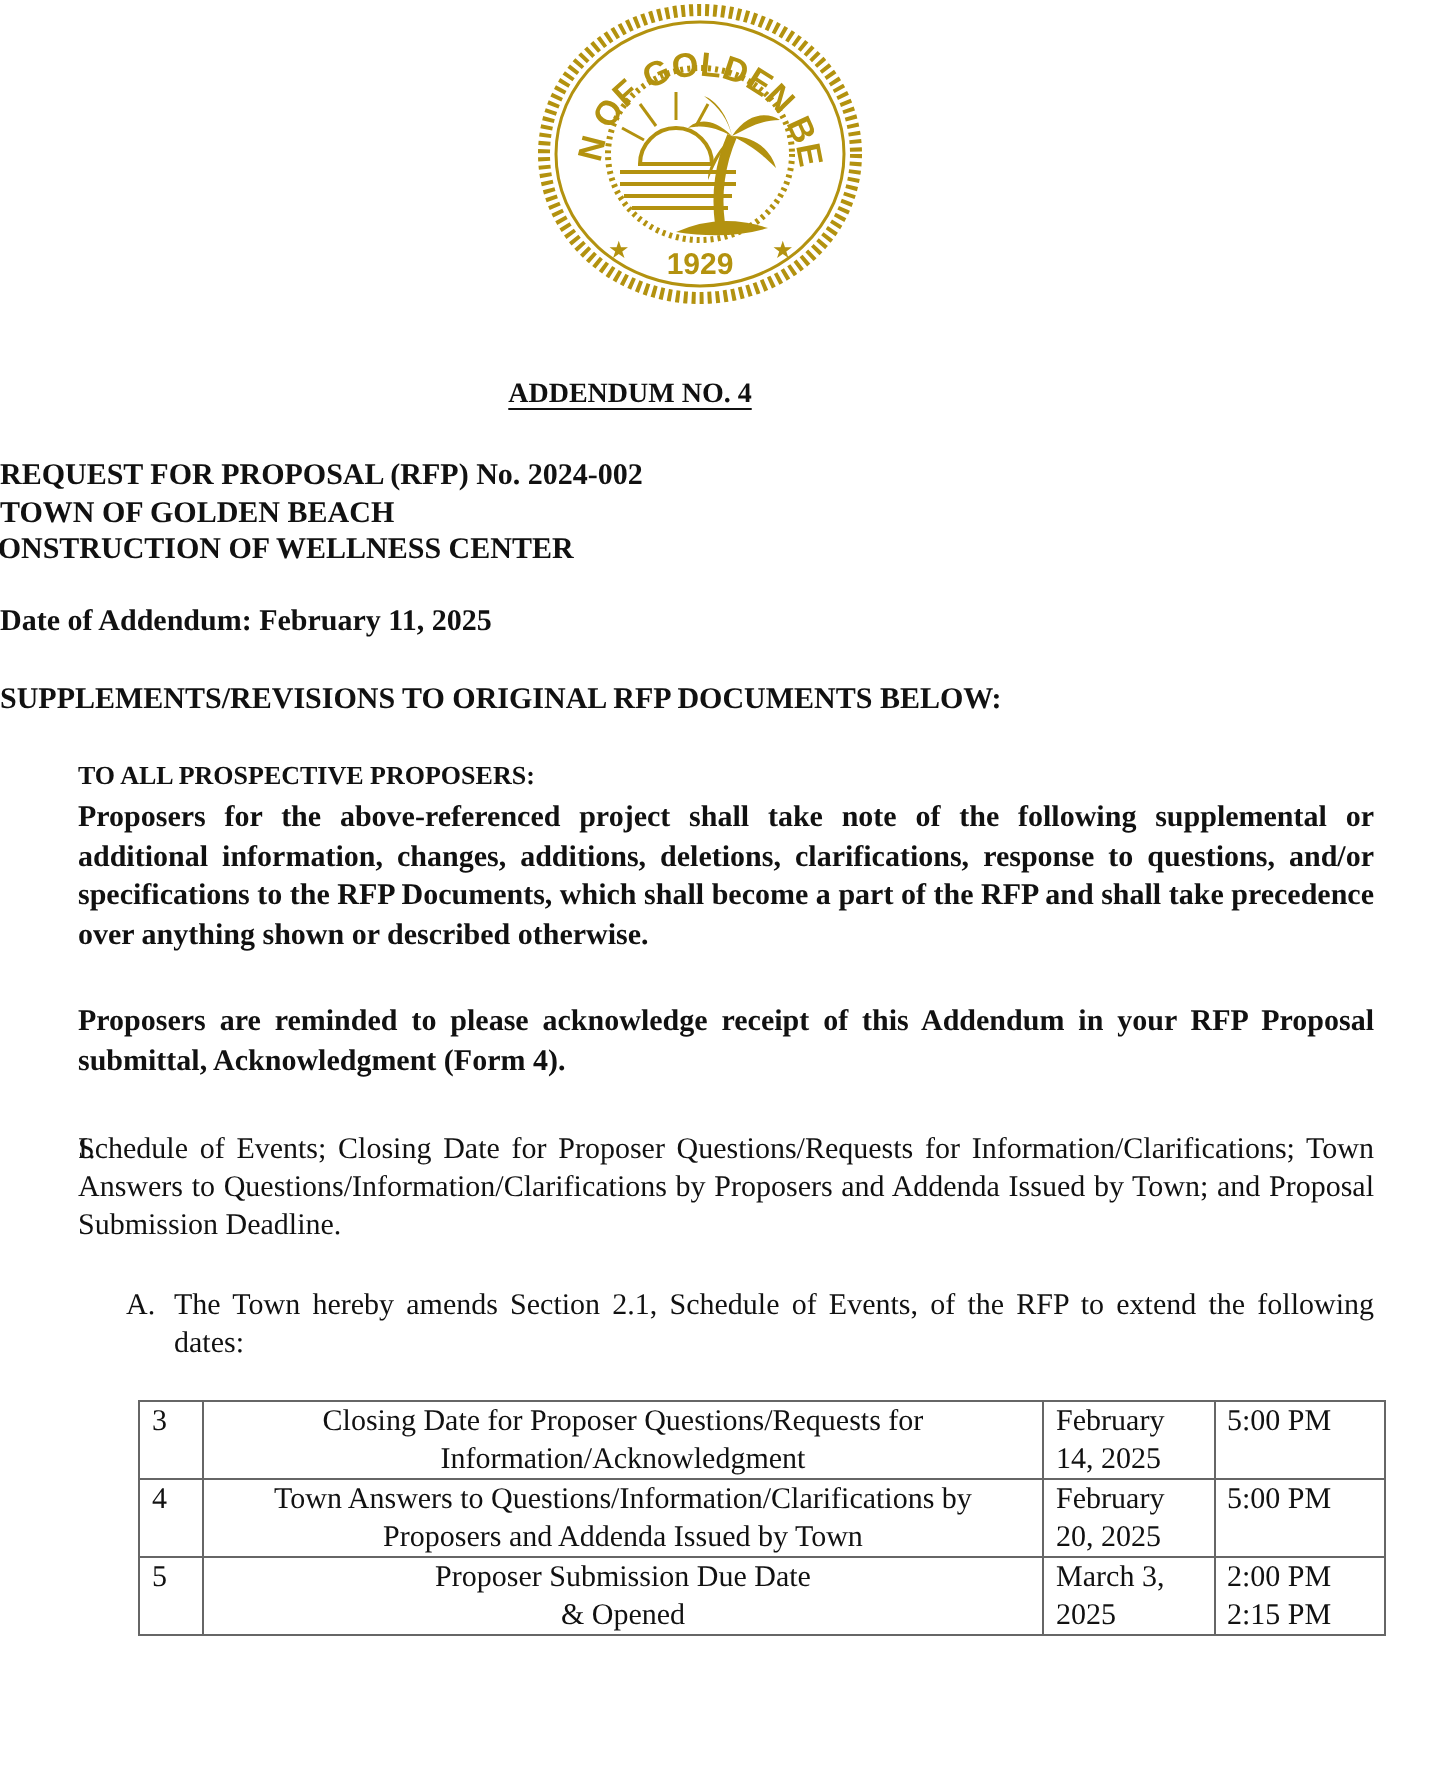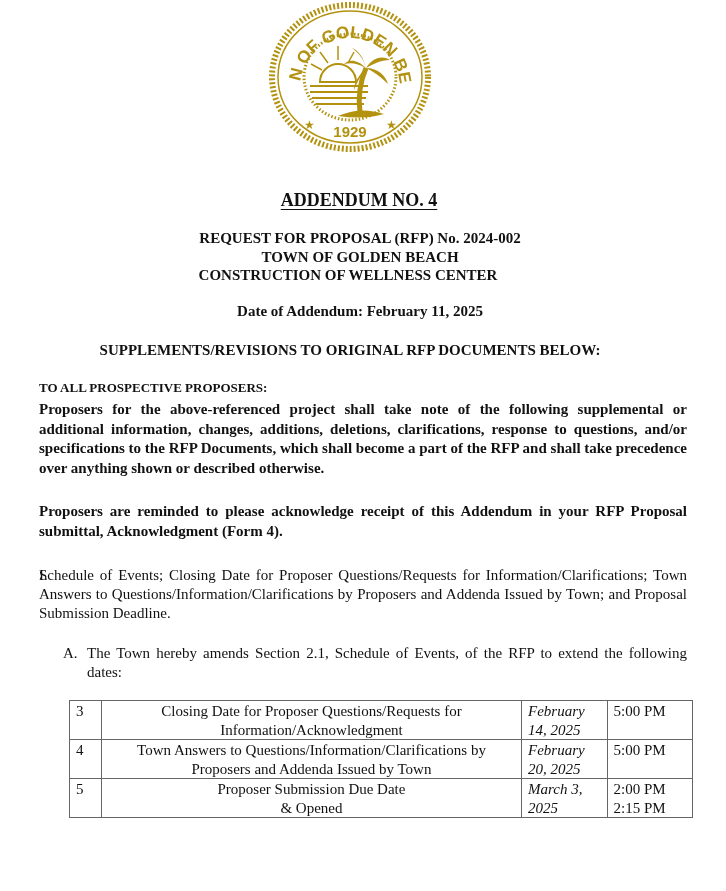--- a/index.html
+++ b/index.html
@@ -3,24 +3,24 @@
 <meta charset="utf-8">
 <style>
   html, body { margin: 0; padding: 0; background: #ffffff; }
   body {
     width: 726px; height: 891px; position: relative; overflow: hidden;
     font-family: "Liberation Serif", "DejaVu Serif", serif; color: #111;
   }
   .seal { position: absolute; left: 268px; top: 2px; width: 164px; height: 150px; }
   .title {
     position: absolute; left: 0; width: 630px; top: 190px; text-align: center;
-    font-weight: bold; font-size: 18px; text-decoration: underline; text-underline-offset: 3px; padding-left: 44px;
+    font-weight: bold; font-size: 14px; text-decoration: underline; text-underline-offset: 3px;
   }
   .subhead {
-    position: absolute; left: 0; width: 720px; text-align: center;
+    position: absolute; left: 0; width: 720px; 
     font-weight: bold; font-size: 15px; line-height: 19px;
   }
   .sub1 { top: 229px; }
   .sub2 { top: 248px; }
   .sub3 { top: 266px; left: -12px; }
   .date { top: 302px; }
   .supp { top: 341px; left: 0; width: 700px; }
   .section-h {
     position: absolute; left: 39px; top: 380px; font-weight: bold; font-size: 13px;
   }
@@ -41,21 +41,21 @@
 
   table.sched {
     position: absolute; left: 69px; top: 700px; width: 624px;
     border-collapse: collapse; font-size: 15px; line-height: 18.5px;
   }
   table.sched td {
     border: 1.5px solid #666; vertical-align: top; padding: 1px 6px 0 6px;
   }
   td.num { width: 18px; }
   td.event { width: 395px; text-align: center; }
-  td.date { width: 70px; font-style: italic; }
+  td.date { width: 70px; }
   td.time { width: 70px; }
   .line { display: block; }
 </style>
 </head>
 <body>
 
 <div class="seal">
   <svg width="164" height="150" viewBox="0 0 164 150">
     <defs>
       <path id="sealArc" d="M 32 86 A 50 50 0 1 1 132 86"></path>

